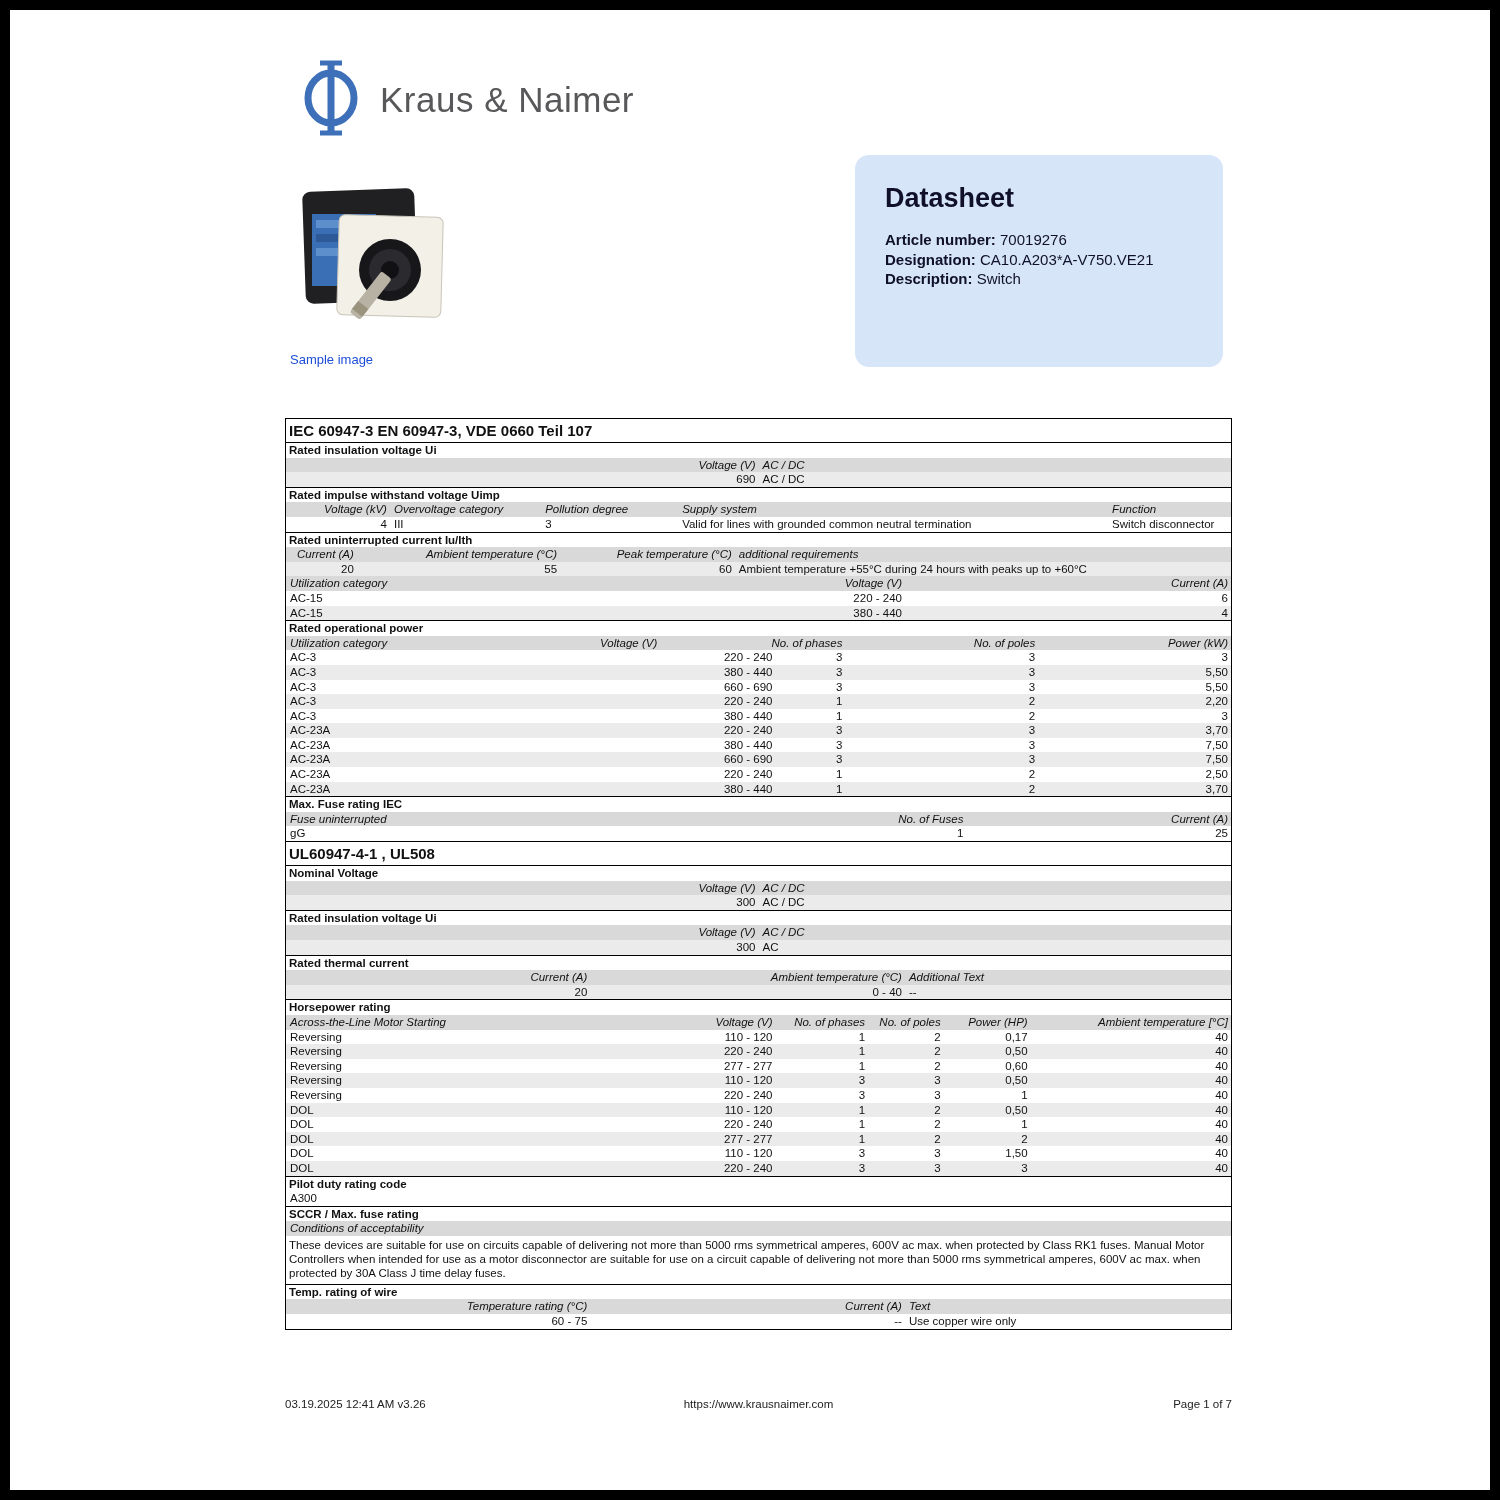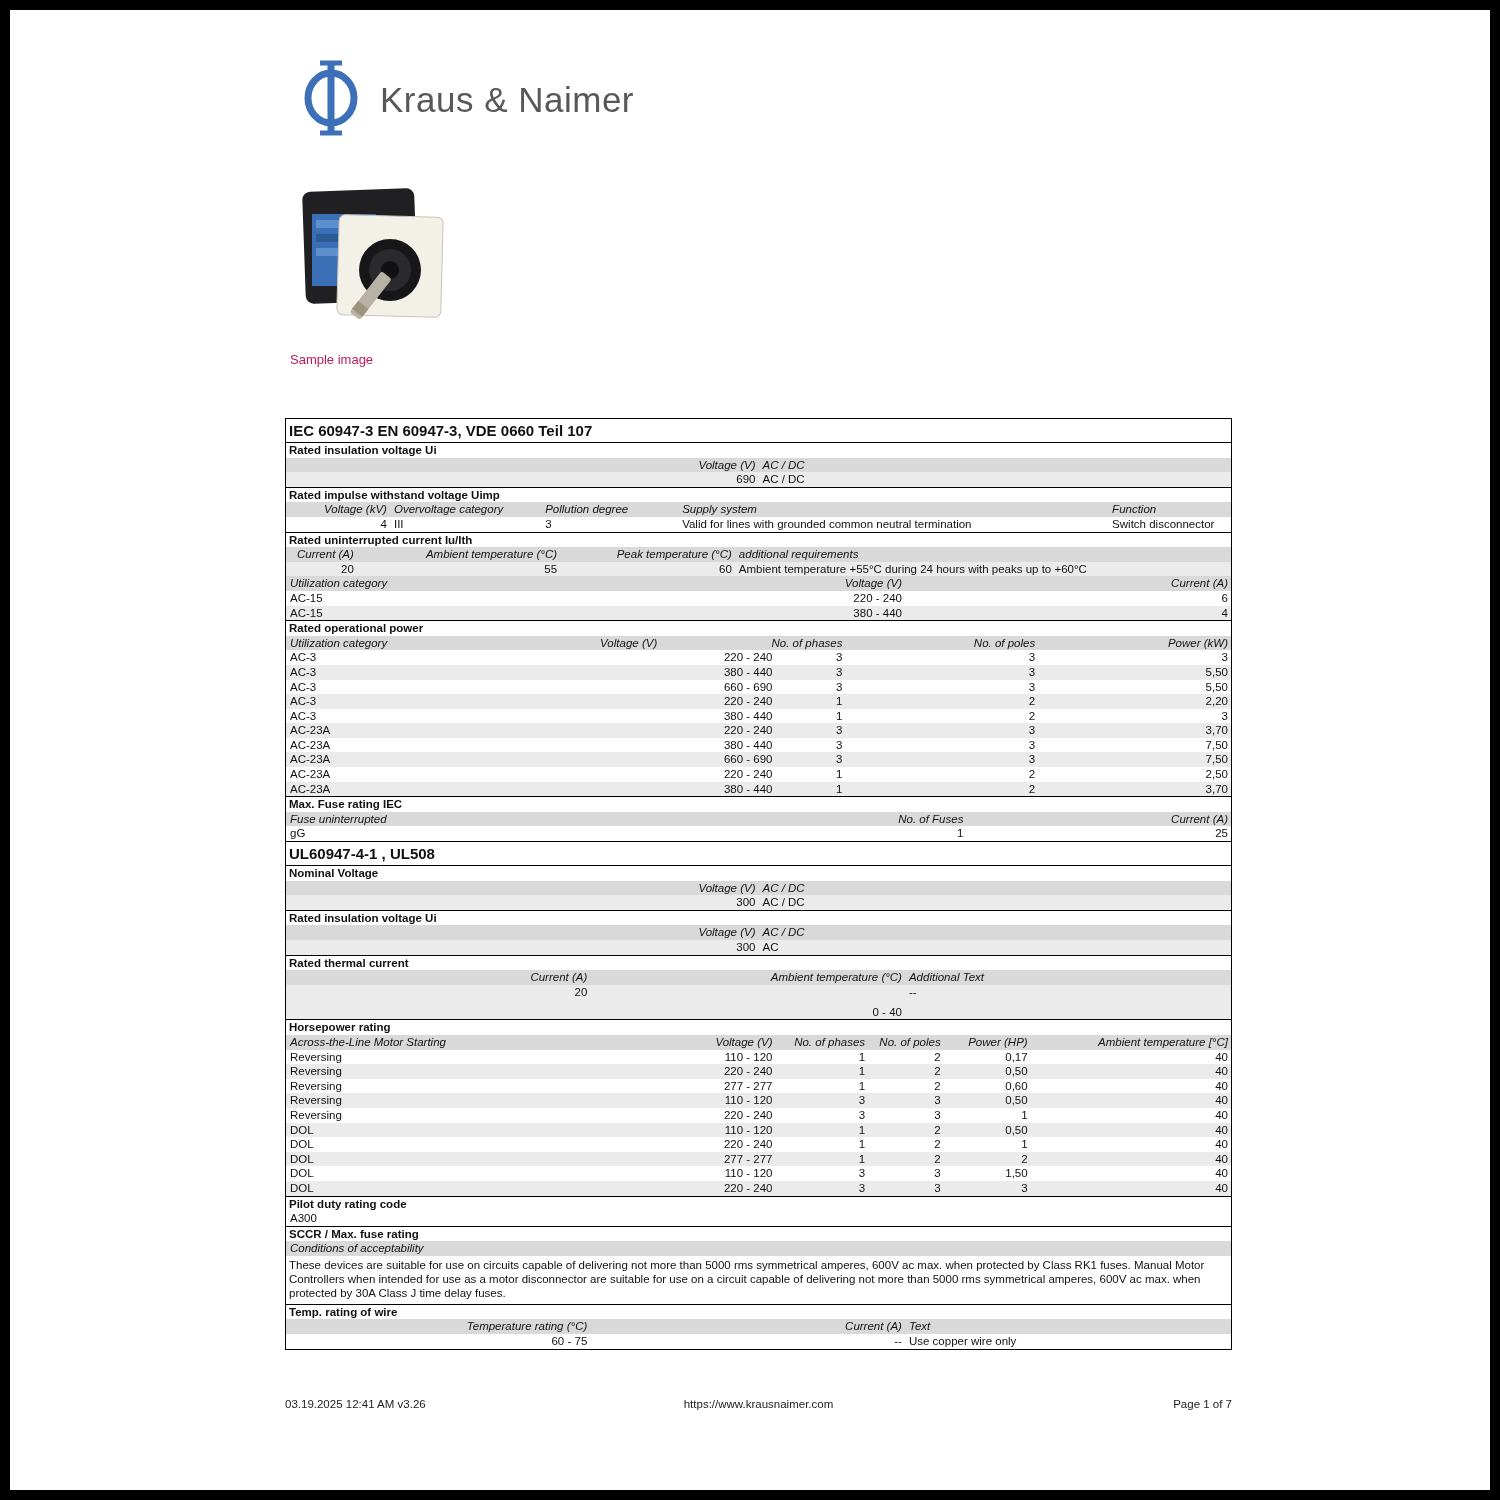--- a/index.html
+++ b/index.html
@@ -13,21 +13,21 @@
   body{background:#000;width:1500px;height:1500px;position:relative;
        font-family:"Liberation Sans", sans-serif;color:var(--text-dark);}
   .page{position:absolute;inset:10px;background:#fff;overflow:hidden;}
 
   
   .brand{position:absolute;left:290px;top:48px;display:flex;align-items:center;gap:18px;}
   .brand-name{font-size:35px;color:#58585a;letter-spacing:.5px;}
 
   
   .product{position:absolute;left:276px;top:170px;width:175px;height:162px;}
-  .sample-caption{position:absolute;left:280px;top:342px;font-size:13px;color:#be185d;}
+  .sample-caption{position:absolute;left:280px;top:342px;font-size:13px;color:#1d4ed8;}
 
   
   .card{position:absolute;left:845px;top:145px;width:368px;height:212px;
         background:var(--accent-blue);border-radius:14px;padding:28px 30px;}
   .card-title{font-size:27px;font-weight:bold;color:#10102a;margin-bottom:16px;}
   .card-line{font-size:15px;line-height:19.5px;color:#10102a;}
   .card-line .b{font-weight:bold;}
 
   
   .spec-table{position:absolute;left:275px;top:408px;width:947px;
@@ -83,20 +83,35 @@
       <circle cx="104" cy="90" r="21" fill="#2b2b2f"></circle>
       <circle cx="104" cy="90" r="9" fill="#111114"></circle>
       <g transform="rotate(38 104 90)">
         <rect x="98" y="96" width="13" height="52" rx="3" fill="#b8b2a4"></rect>
         <rect x="98" y="134" width="13" height="10" fill="#9a947f"></rect>
       </g>
     </svg>
   </div>
   <div class="sample-caption">Sample image</div>
 
+  <div class="card">
+    <div class="card-title">Datasheet</div>
+    <div class="card-line">
+      <span class="b">Article number:</span>
+      <span>70019276</span>
+    </div>
+    <div class="card-line">
+      <span class="b">Designation:</span>
+      <span>CA10.A203*A-V750.VE21</span>
+    </div>
+    <div class="card-line">
+      <span class="b">Description:</span>
+      <span>Switch</span>
+    </div>
+  </div>
 
   <div class="spec-table">
       <div class="trow big">IEC 60947-3 EN 60947-3, VDE 0660 Teil 107</div>
       <div class="trow sub">Rated insulation voltage Ui</div>
       <div class="trow head">
         <div class="tcell a-r" style="width: 50%;">Voltage (V)</div>
         <div class="tcell a-l" style="width: 50%;">AC / DC</div>
       </div>
       <div class="trow data bg-l">
         <div class="tcell a-r" style="width: 50%;">690</div>
@@ -254,21 +269,21 @@
         <div class="tcell a-l" style="width: 50%;">AC</div>
       </div>
       <div class="trow sub">Rated thermal current</div>
       <div class="trow head">
         <div class="tcell a-r" style="width: 32.2%;">Current (A)</div>
         <div class="tcell a-r" style="width: 33.3%;">Ambient temperature (°C)</div>
         <div class="tcell a-l" style="width: 34.5%;">Additional Text</div>
       </div>
       <div class="trow data bg-l">
         <div class="tcell a-r" style="width: 32.2%;">20</div>
-        <div class="tcell a-r" style="width: 33.3%; margin-top: 20px;">0 - 40</div>
+        <div class="tcell a-r" style="width: 33.3%;">0 - 40</div>
         <div class="tcell a-l" style="width: 34.5%;">--</div>
       </div>
       <div class="trow sub">Horsepower rating</div>
       <div class="trow head">
         <div class="tcell a-l" style="width: 38%;">Across-the-Line Motor Starting</div>
         <div class="tcell a-r" style="width: 13.8%;">Voltage (V)</div>
         <div class="tcell a-r" style="width: 9.8%;">No. of phases</div>
         <div class="tcell a-r" style="width: 8%;">No. of poles</div>
         <div class="tcell a-r" style="width: 9.2%;">Power (HP)</div>
         <div class="tcell a-r" style="width: 21.2%;">Ambient temperature [°C]</div>

